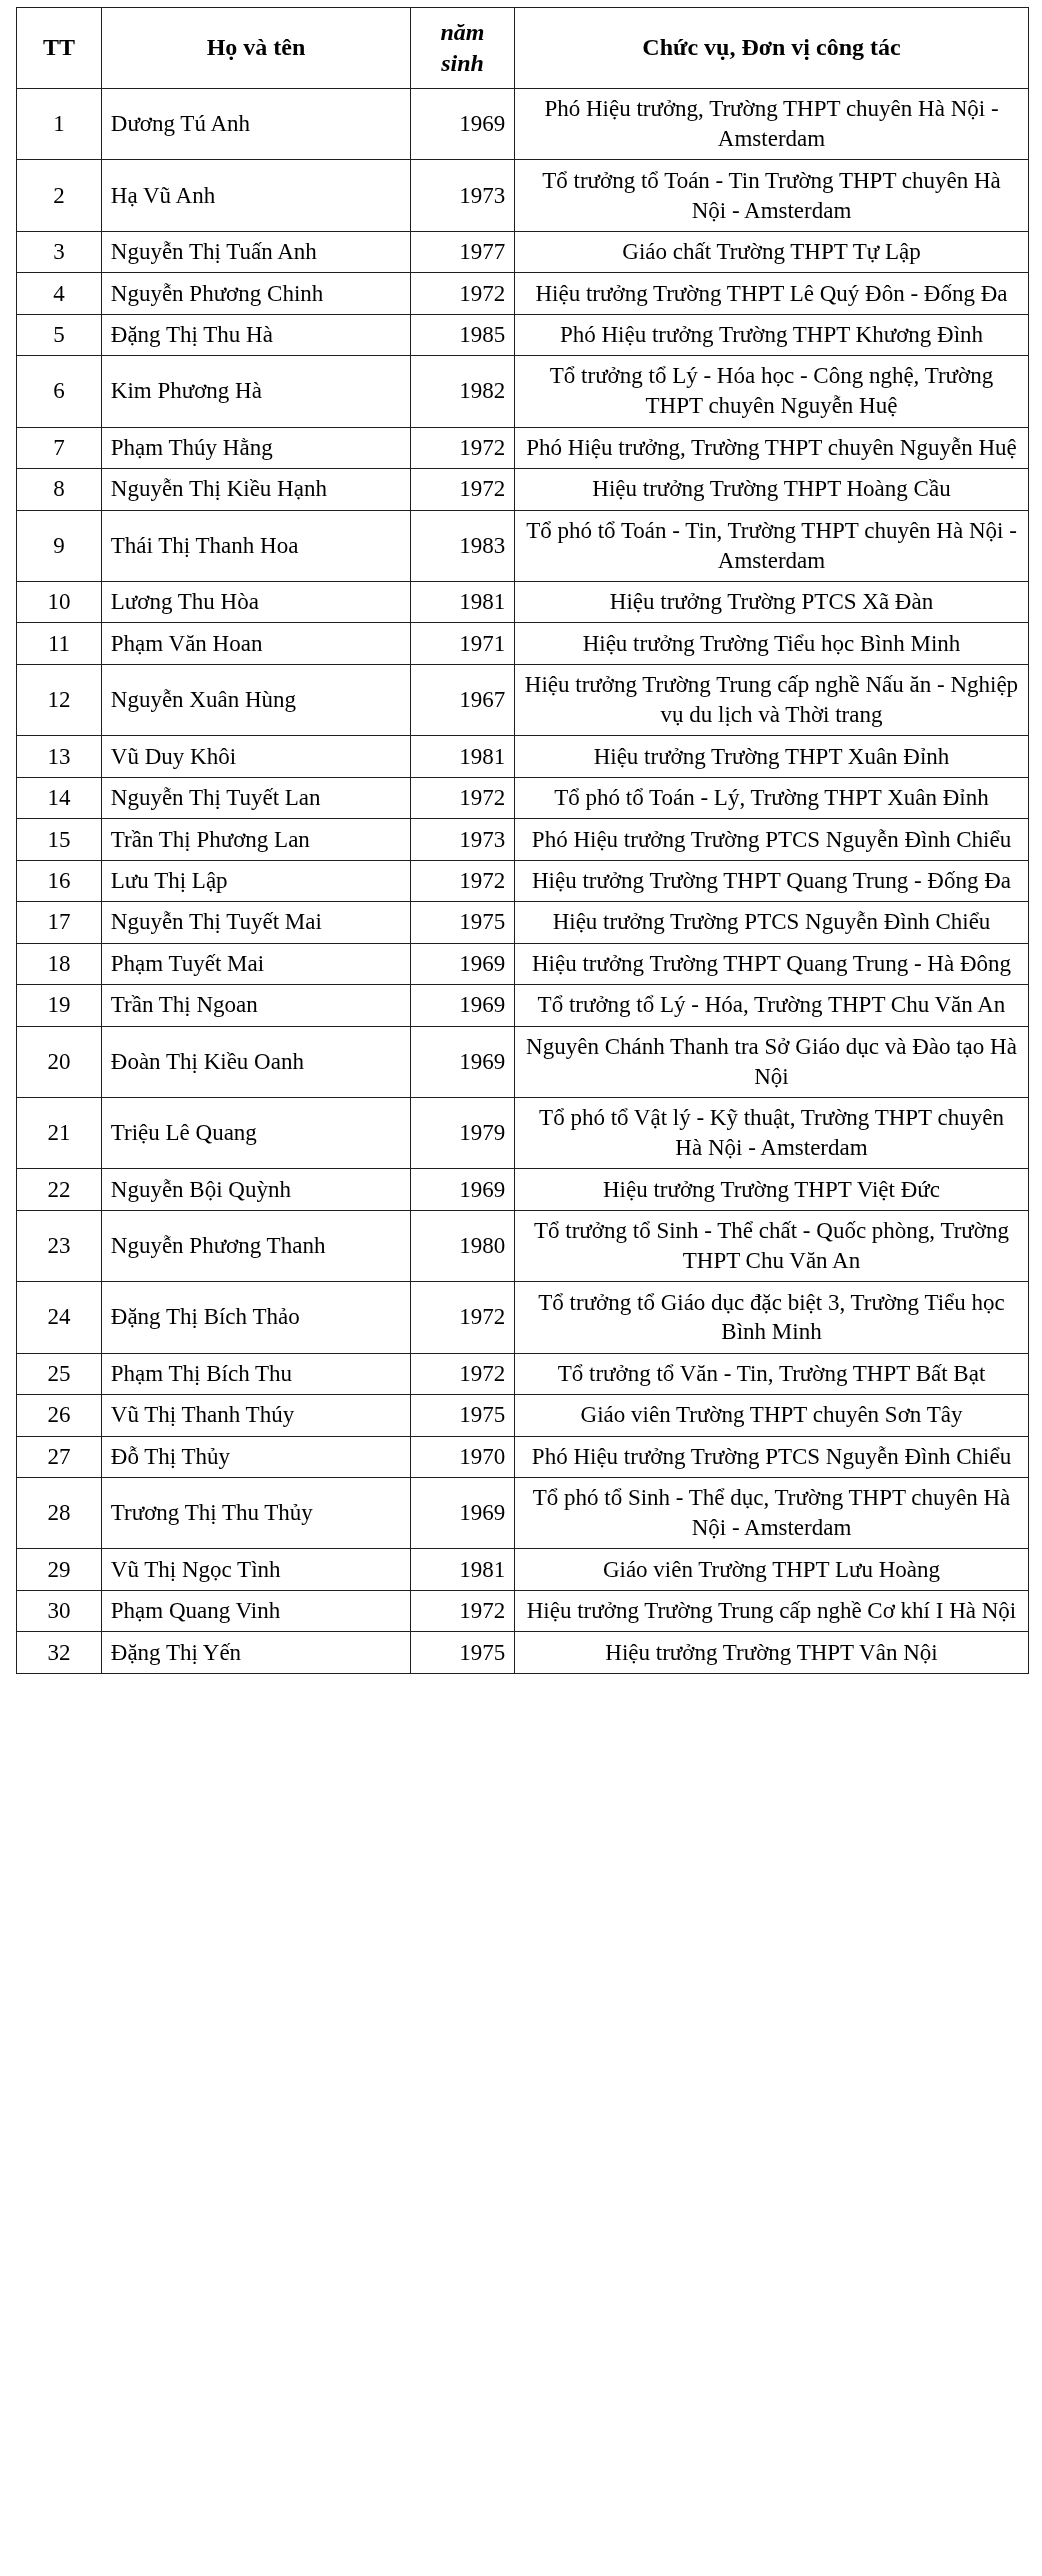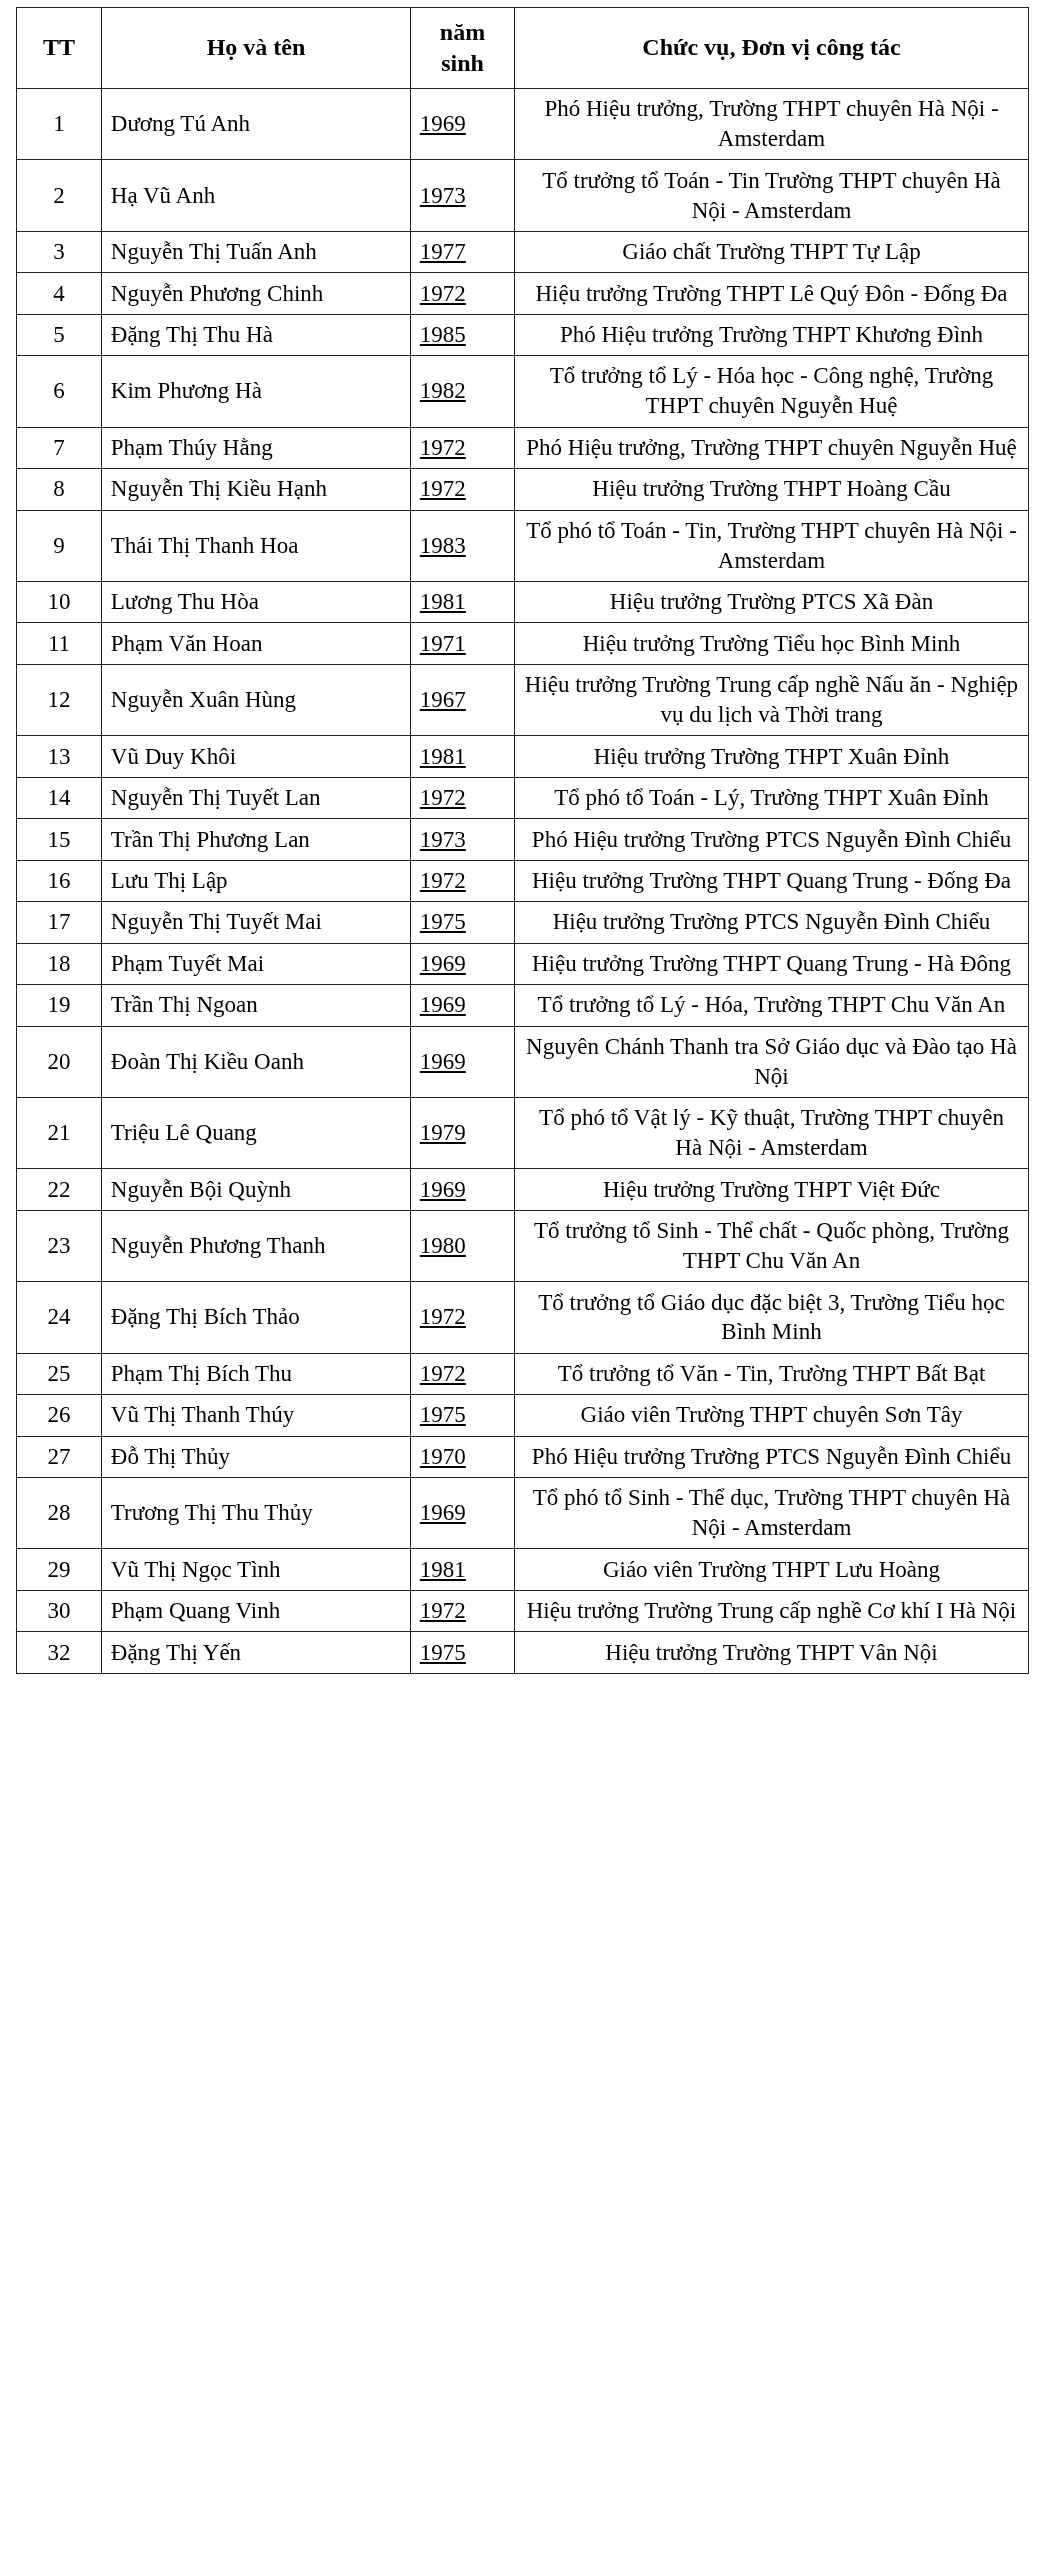--- a/index.html
+++ b/index.html
@@ -44,32 +44,31 @@
   td.cell-tt {
     text-align: center;
     font-size: 23px;
   }
   td.cell-name {
     text-align: left;
     font-size: 23px;
     padding-left: 19.4px;
   }
   td.cell-year {
-    text-align: left;
-    font-size: 23px;
-    text-decoration: underline;
+    text-align: right;
+    font-size: 23px;
   }
   td.cell-pos {
     text-align: center;
     font-size: 23px;
     padding-left: 10.6px;
     padding-right: 7px;
   }
   th.h-tt, th.h-year { font-size: 23px; }
-  th.h-year { line-height: 1.15; }
+  th.h-year { line-height: 1.15; font-style: italic; }
 </style>
 </head>
 <body>
 
 <div class="page">
   <table class="data-table">
     <colgroup>
       <col class="c-tt">
       <col class="c-name">
       <col class="c-year">

